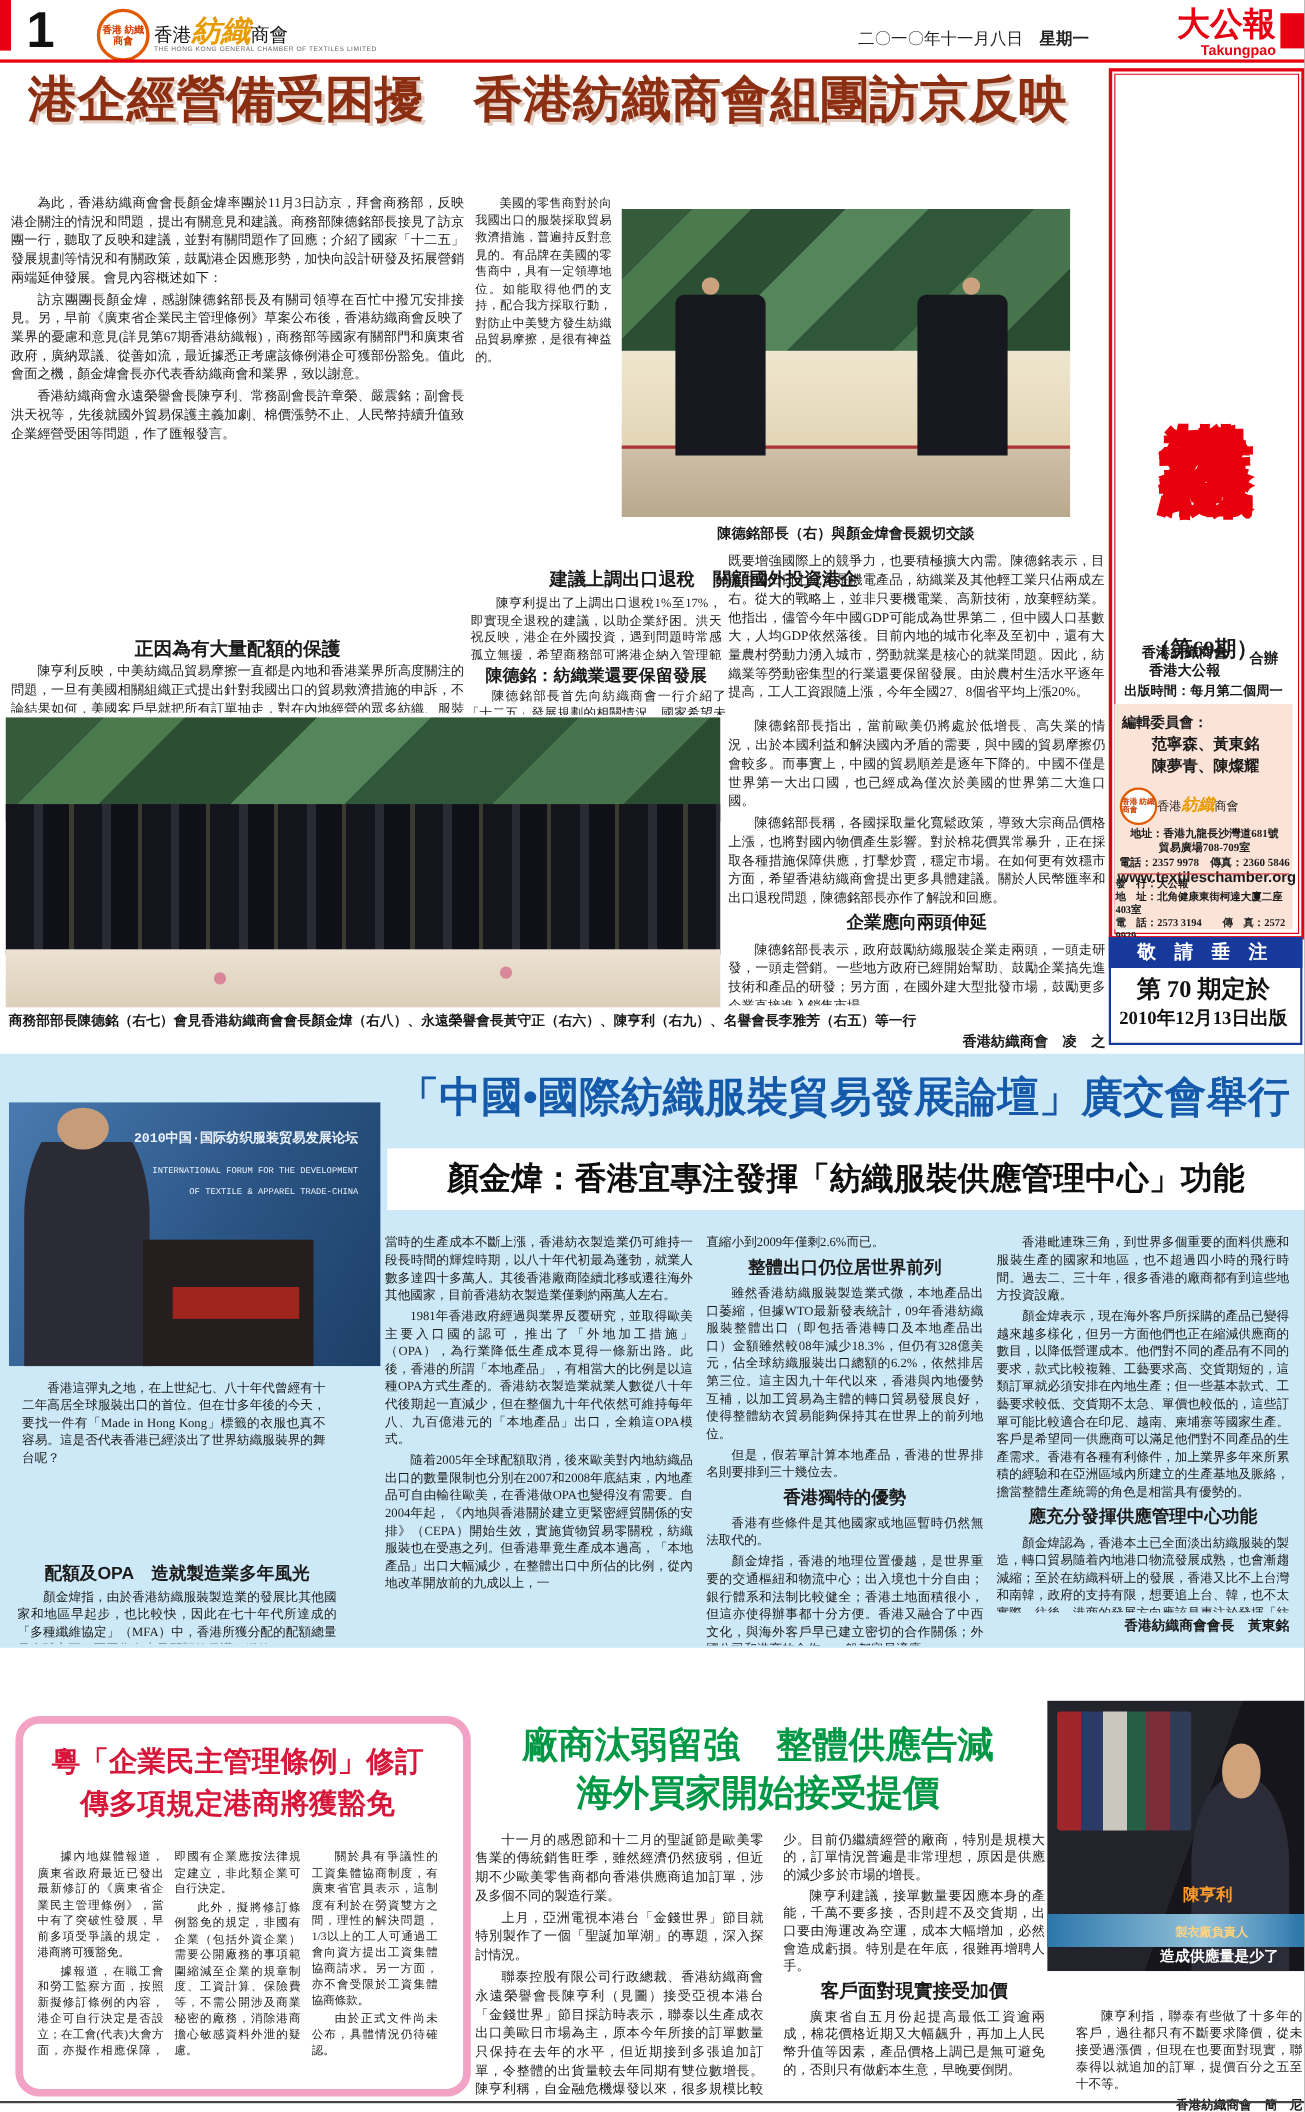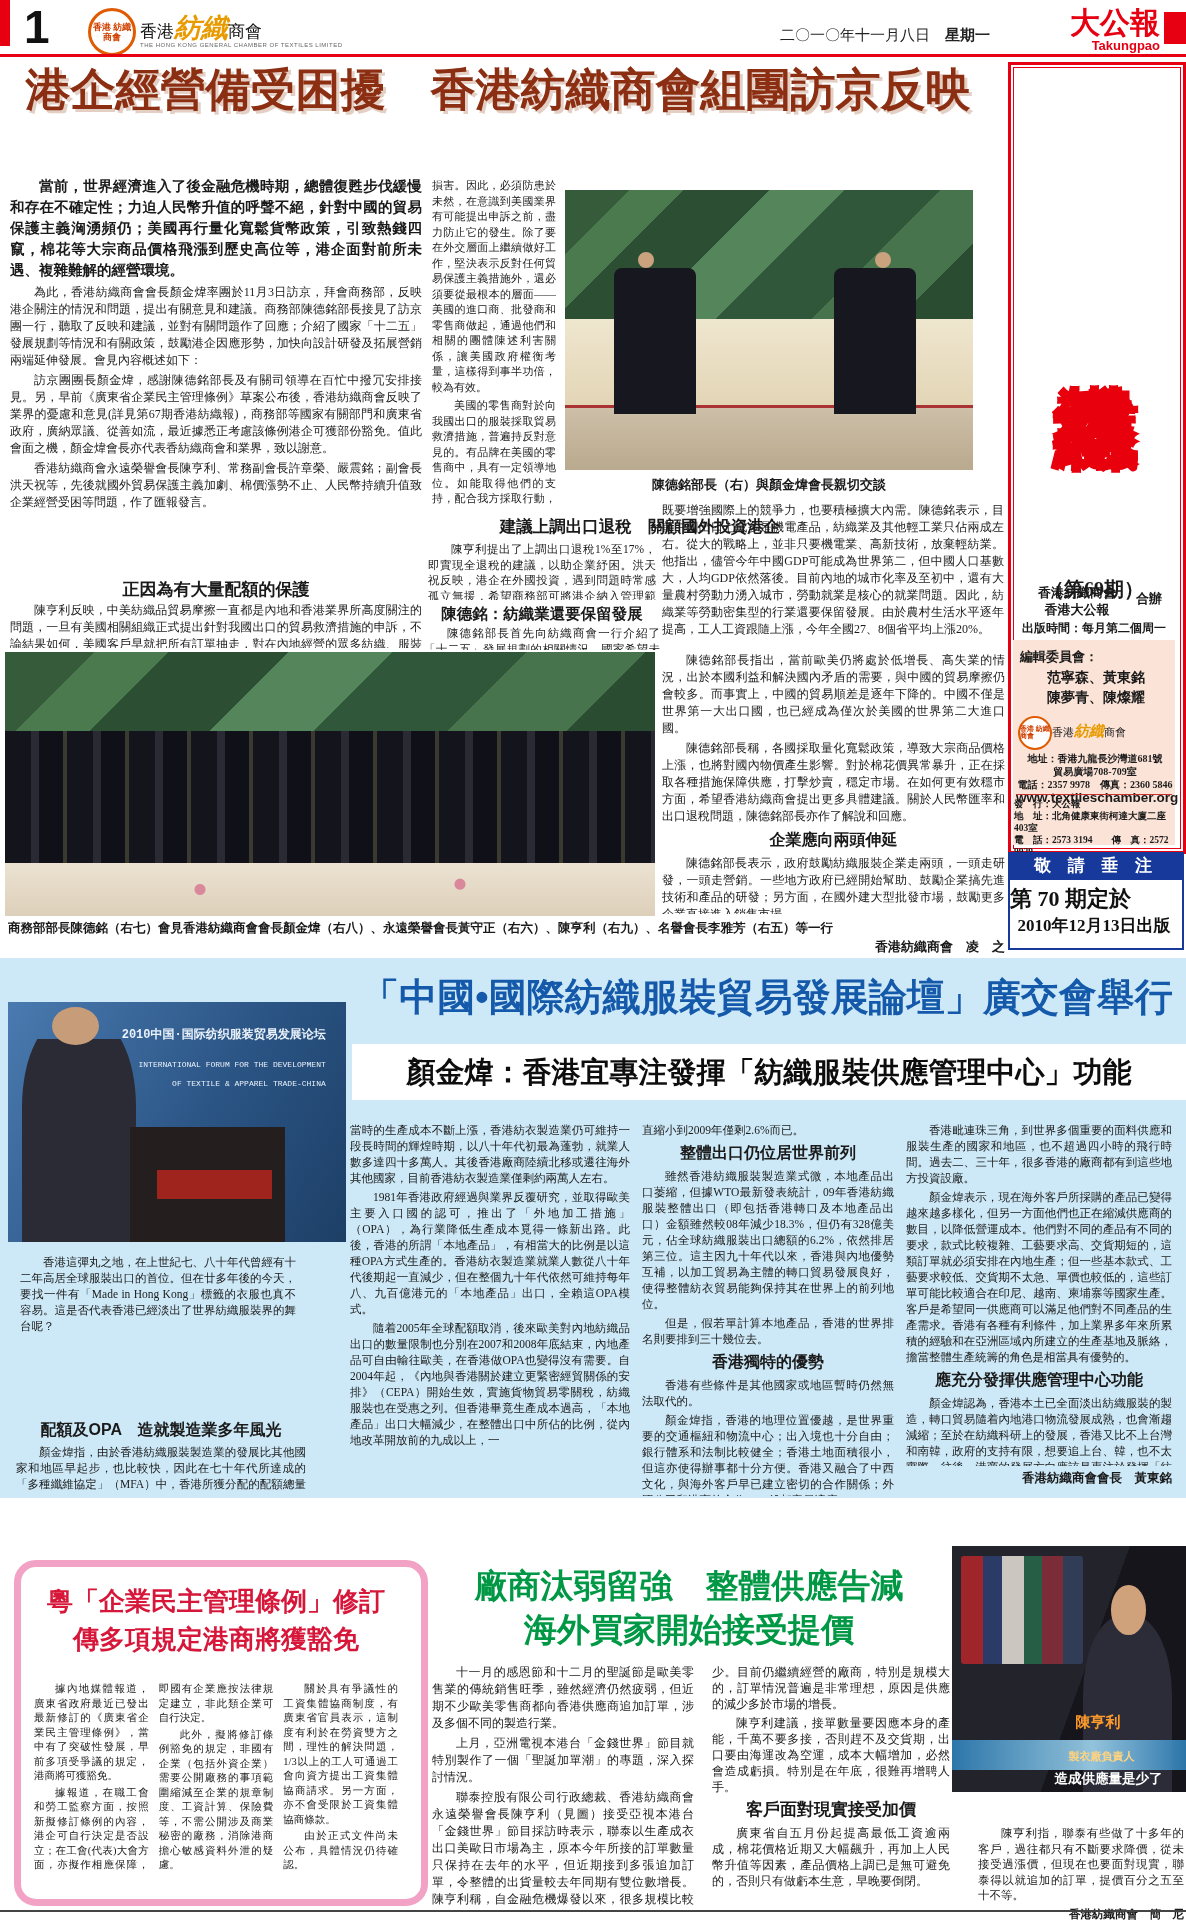--- a/index.html
+++ b/index.html
@@ -84,21 +84,21 @@
   .sb-logo2{left:1052px;top:722px;font-size:11px;white-space:nowrap;}
   .sb-logo2 .logo-mid{font-size:15px;}
   .sb-contact{left:1016px;top:752px;width:158px;font-size:10px;line-height:13px;text-align:center;font-weight:bold;}
   .sb-web{font-size:13.5px;font-family:"Liberation Sans","DejaVu Sans",sans-serif;}
   .sb-div{left:1016px;top:794px;width:156px;height:1px;background:#c33;}
   .sb-contact2{left:1014px;top:798px;width:162px;font-size:9.5px;line-height:12px;text-align:left;font-weight:bold;}
   .notice{left:1008px;top:852px;width:172px;height:94px;border:2px solid #16399b;background:#fff;}
   .notice-bar{left:1008px;top:852px;width:176px;height:28px;background:#16399b;color:#fff;
       font-size:17px;font-weight:bold;letter-spacing:6px;text-align:center;line-height:28px;
       font-family:"Liberation Sans","DejaVu Sans",sans-serif;}
-  .notice-1{left:1010px;top:884px;width:168px;font-size:22px;font-weight:bold;color:#111;}
+  .notice-1{left:1010px;top:884px;width:168px;text-align:center;font-size:22px;font-weight:bold;color:#111;}
   .notice-2{left:1010px;top:914px;width:168px;text-align:center;font-size:17px;font-weight:bold;color:#111;}
   
   .forum-bg{left:0;top:958px;width:1186px;height:540px;background:#cde9f7;}
   .forum-h{left:348px;top:972px;width:838px;text-align:center;color:#1459aa;font-weight:900;font-size:38px;
       font-family:"Liberation Sans","DejaVu Sans",sans-serif;white-space:nowrap;}
   .forum-band{left:352px;top:1044px;width:834px;height:56px;background:#fff;}
   .forum-sub{left:352px;top:1044px;width:834px;height:56px;line-height:56px;text-align:center;color:#0d0d0d;
       font-weight:900;font-size:29px;font-family:"Liberation Sans","DejaVu Sans",sans-serif;white-space:nowrap;}
   .fcol{font-size:11.5px;line-height:16px;}
   
@@ -140,32 +140,30 @@
     <div class="sofa"></div>
     <div class="carpet"></div>
     <div class="fig" style="left:12%;top:28%;width:20%;height:52%;"></div>
     <div class="head-sk" style="left:18%;top:22%;"></div>
     <div class="fig" style="right:14%;top:28%;width:20%;height:52%;"></div>
     <div class="head-sk" style="right:20%;top:22%;"></div>
   </div>
   <div class="abs cap ctr" style="left:565px;top:476px;width:408px;">陳德銘部長（右）與顏金煒會長親切交談</div>
 
   <div class="abs col" style="left:10px;top:176px;width:412px;height:398px;">
-    <p class="intro">當前，世界經濟進入了後金融危機時期，總體復甦步伐緩慢和存在不確定性；力迫人民幣升值的呼聲不絕，針對中國的貿易保護主義洶湧頻仍；美國再行量化寬鬆貨幣政策，引致熱錢四竄，棉花等大宗商品價格飛漲到歷史高位等，港企面對前所未遇、複雜難解的經營環境。</p>
     <p>為此，香港紡織商會會長顏金煒率團於11月3日訪京，拜會商務部，反映港企關注的情況和問題，提出有關意見和建議。商務部陳德銘部長接見了訪京團一行，聽取了反映和建議，並對有關問題作了回應；介紹了國家「十二五」發展規劃等情況和有關政策，鼓勵港企因應形勢，加快向設計研發及拓展營銷兩端延伸發展。會見內容概述如下：</p>
     <p>訪京團團長顏金煒，感謝陳德銘部長及有關司領導在百忙中撥冗安排接見。另，早前《廣東省企業民主管理條例》草案公布後，香港紡織商會反映了業界的憂慮和意見(詳見第67期香港紡織報)，商務部等國家有關部門和廣東省政府，廣納眾議、從善如流，最近據悉正考慮該條例港企可獲部份豁免。值此會面之機，顏金煒會長亦代表香紡織商會和業界，致以謝意。</p>
     <p>香港紡織商會永遠榮譽會長陳亨利、常務副會長許章榮、嚴震銘；副會長洪天祝等，先後就國外貿易保護主義加劇、棉價漲勢不止、人民幣持續升值致企業經營受困等問題，作了匯報發言。</p>
   </div>
   <div class="abs shead ctr" style="left:10px;top:578px;width:412px;font-size:17px;">正因為有大量配額的保護</div>
   <div class="abs col" style="left:10px;top:602px;width:412px;height:46px;">
     <p>陳亨利反映，中美紡織品貿易摩擦一直都是內地和香港業界所高度關注的問題，一旦有美國相關組織正式提出針對我國出口的貿易救濟措施的申訴，不論結果如何，美國客戶早就把所有訂單抽走，對在內地經營的眾多紡織、服裝企業，必然會造成嚴重</p>
   </div>
 
   <div class="abs col" style="left:432px;top:178px;width:124px;height:330px;font-size:11px;line-height:15.5px;">
-    <p class="noind">損害。因此，必須防患於未然，在意識到美國業界有可能提出申訴之前，盡力防止它的發生。除了要在外交層面上繼續做好工作，堅決表示反對任何貿易保護主義措施外，還必須要從最根本的層面——美國的進口商、批發商和零售商做起，通過他們和相關的團體陳述利害關係，讓美國政府權衡考量，這樣得到事半功倍，較為有效。</p>
     <p>美國的零售商對於向我國出口的服裝採取貿易救濟措施，普遍持反對意見的。有品牌在美國的零售商中，具有一定領導地位。如能取得他們的支持，配合我方採取行動，對防止中美雙方發生紡織品貿易摩擦，是很有裨益的。</p>
 
   </div>
 
   <div class="abs shead ctr" style="left:428px;top:516px;width:424px;font-size:16.5px;">建議上調出口退稅　關顧國外投資港企</div>
   <div class="abs col" style="left:428px;top:542px;width:228px;height:58px;font-size:11.5px;line-height:15.5px;">
     <p>陳亨利提出了上調出口退稅1%至17%，即實現全退稅的建議，以助企業紓困。洪天祝反映，港企在外國投資，遇到問題時常感孤立無援，希望商務部可將港企納入管理範圍，給予與內地企業相同的照應。</p>
   </div>
   <div class="abs shead ctr" style="left:424px;top:604px;width:236px;font-size:15.5px;">陳德銘：紡織業還要保留發展</div>
   <div class="abs col" style="left:424px;top:626px;width:236px;height:24px;font-size:11.5px;line-height:15.5px;">

